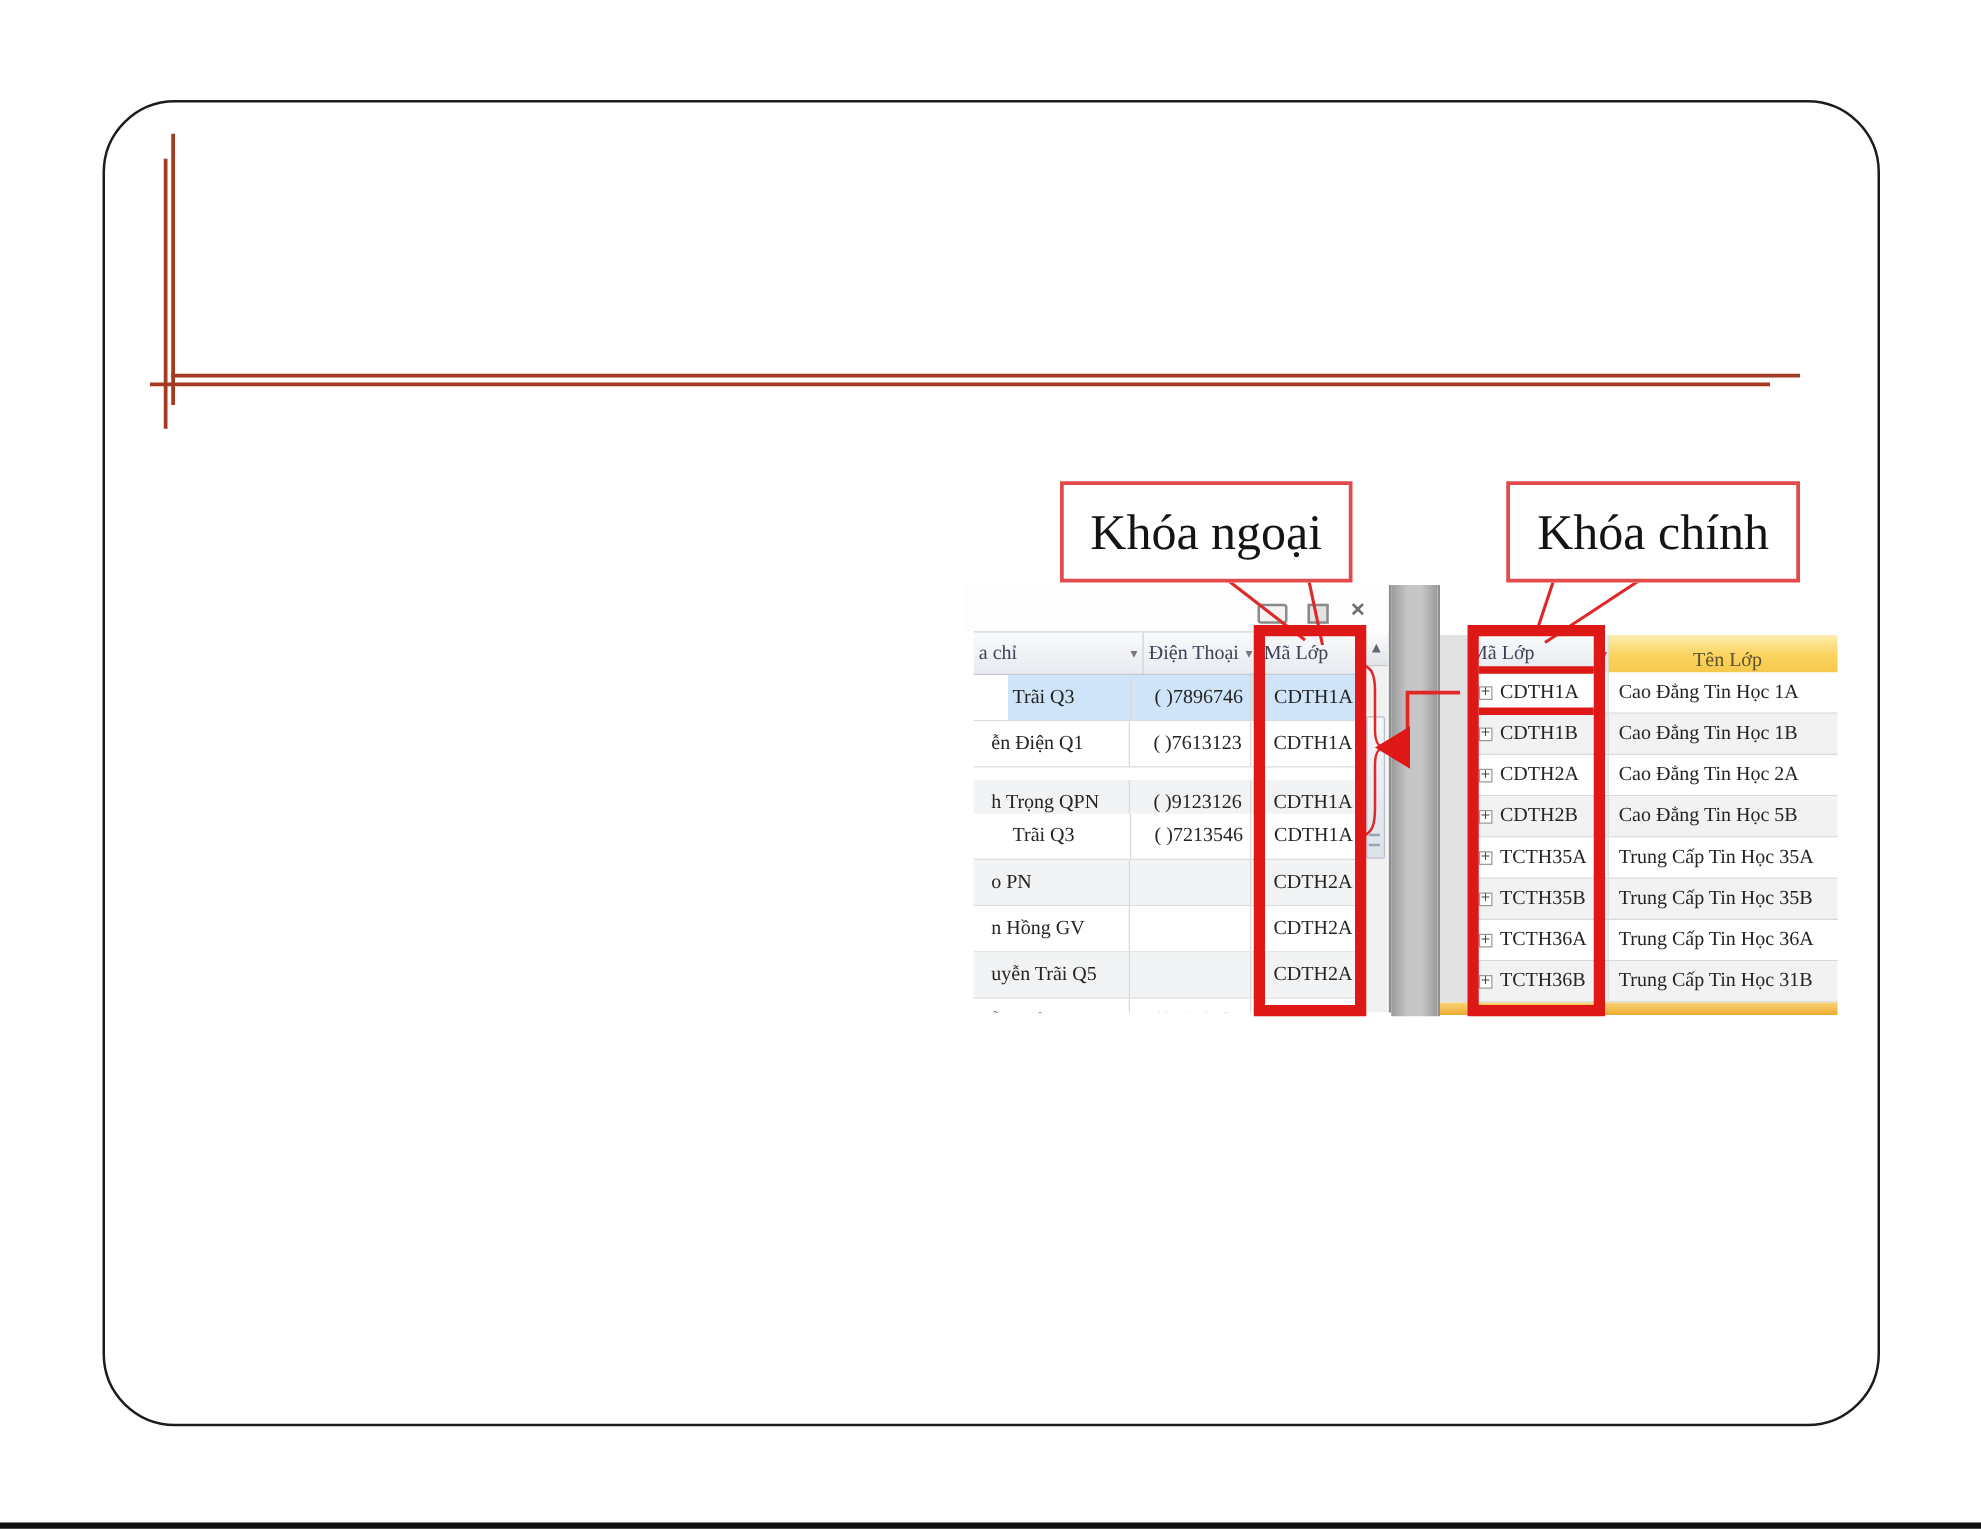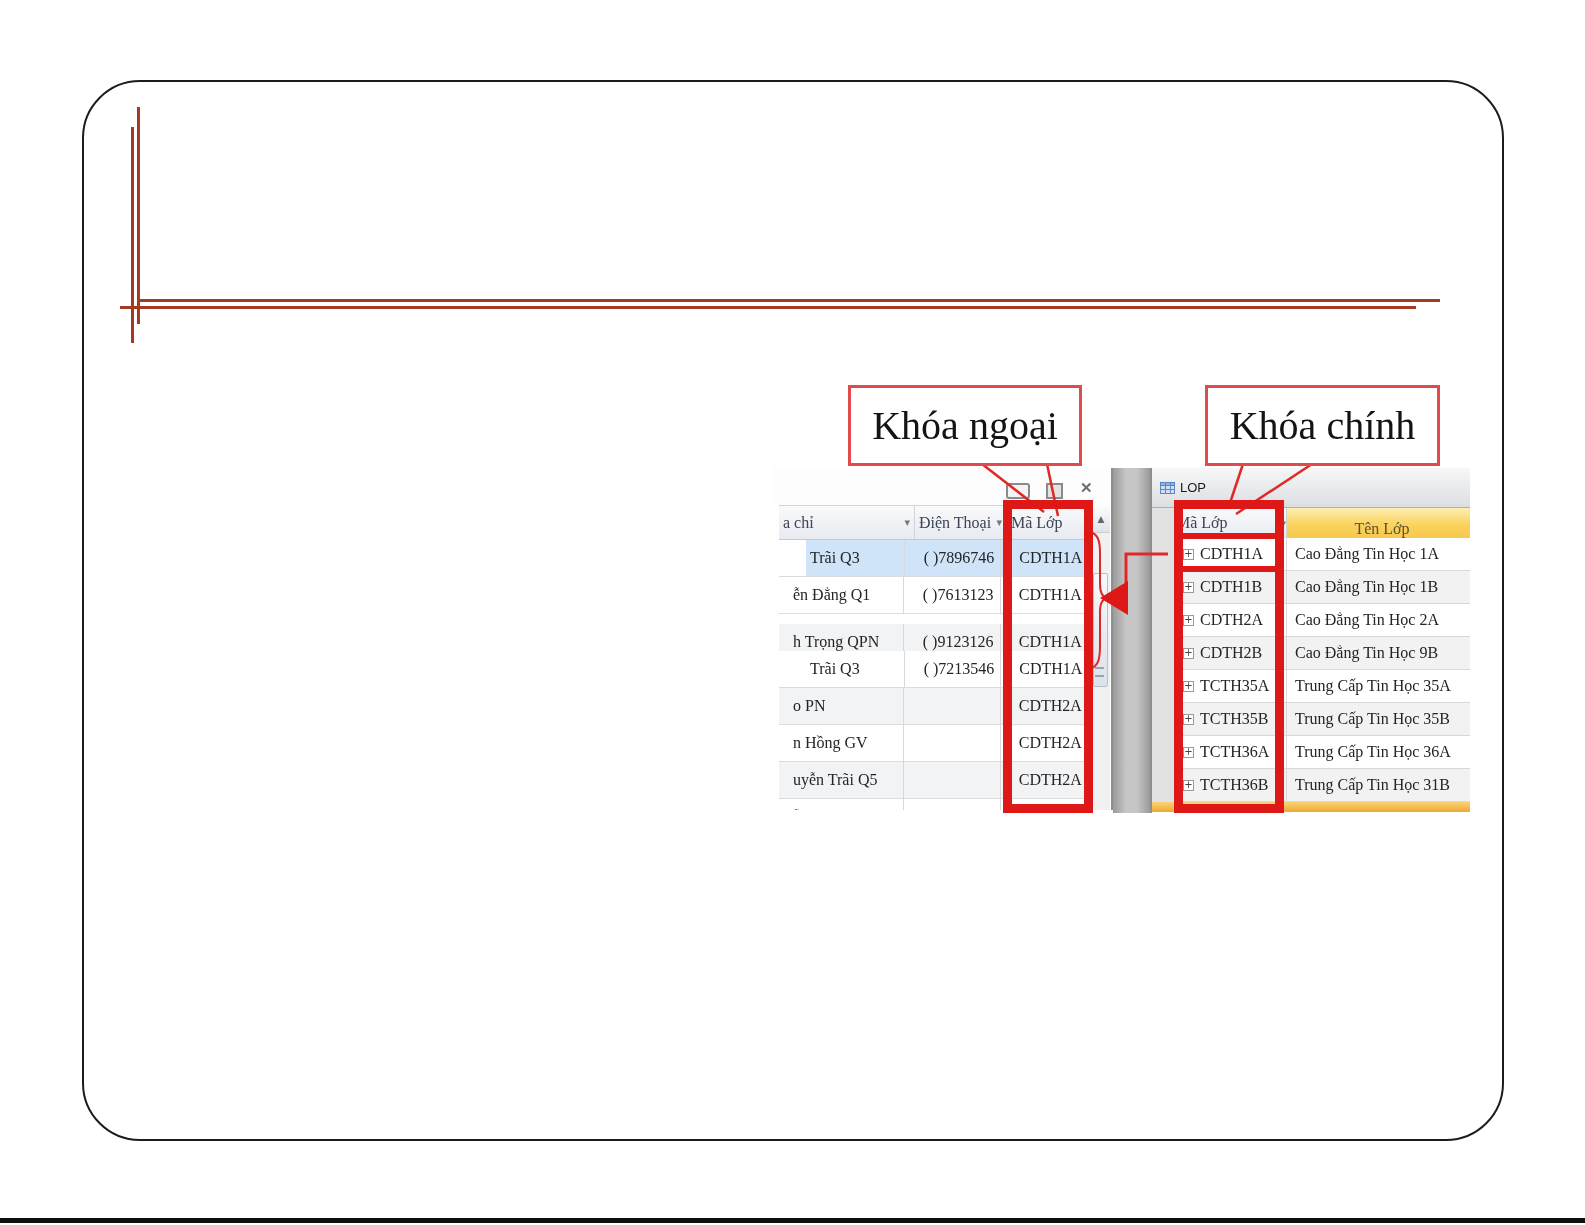--- a/index.html
+++ b/index.html
@@ -162,21 +162,21 @@
         <span>Mã Lớp</span>
       </div>
     </div>
 
     <div class="l-row selected" style="top:72px">
       <div class="cell c-addr pad-lg">Trãi Q3</div>
       <div class="cell c-phone">( )7896746</div>
       <div class="cell c-code">CDTH1A</div>
     </div>
     <div class="l-row" style="top:109px">
-      <div class="cell c-addr">ễn Đẳng Q1</div>
+      <div class="cell c-addr">ễn Điện Q1</div>
       <div class="cell c-phone">( )7613123</div>
       <div class="cell c-code">CDTH1A</div>
     </div>
     <div class="l-row alt" style="top:156px">
       <div class="cell c-addr">h Trọng QPN</div>
       <div class="cell c-phone">( )9123126</div>
       <div class="cell c-code">CDTH1A</div>
     </div>
     <div class="l-row" style="top:183px">
       <div class="cell c-addr pad-lg">Trãi Q3</div>
@@ -207,30 +207,20 @@
     <div class="l-scroll">
       <div class="scroll-up">▲</div>
       <div class="scroll-thumb"></div>
       <div class="thumb-grip"></div>
     </div>
   </div>
 
   <div class="win-gap"></div>
 
   <div class="rwin">
-    <div class="r-tabbar">
-      <svg class="tab-icon" viewBox="0 0 15 12">
-        <rect x="0.5" y="0.5" width="14" height="11" fill="#cfe0f5" stroke="#5b87c5"></rect>
-        <rect x="0.5" y="0.5" width="14" height="3" fill="#8fb3e0" stroke="#5b87c5"></rect>
-        <line x1="5.5" y1="0" x2="5.5" y2="12" stroke="#5b87c5"></line>
-        <line x1="10.5" y1="0" x2="10.5" y2="12" stroke="#5b87c5"></line>
-        <line x1="0" y1="7.5" x2="15" y2="7.5" stroke="#5b87c5"></line>
-      </svg>
-      <span>LOP</span>
-    </div>
     <div class="r-selector-col"></div>
     <div class="r-header">
       <div class="rh-code">
         <span>Mã Lớp</span>
         <span class="dd">▾</span>
       </div>
       <div class="rh-name">
         <span>Tên Lớp</span>
       </div>
     </div>
@@ -254,21 +244,21 @@
           <span class="expand">+</span>
           <span>CDTH2A</span>
         </div>
       <div class="rc-name">Cao Đẳng Tin Học 2A</div>
     </div>
     <div class="r-row alt" style="top:169px">
       <div class="rc-code">
           <span class="expand">+</span>
           <span>CDTH2B</span>
         </div>
-      <div class="rc-name">Cao Đẳng Tin Học 9B</div>
+      <div class="rc-name">Cao Đẳng Tin Học 5B</div>
     </div>
     <div class="r-row" style="top:202px">
       <div class="rc-code">
           <span class="expand">+</span>
           <span>TCTH35A</span>
         </div>
       <div class="rc-name">Trung Cấp Tin Học 35A</div>
     </div>
     <div class="r-row alt" style="top:235px">
       <div class="rc-code">

